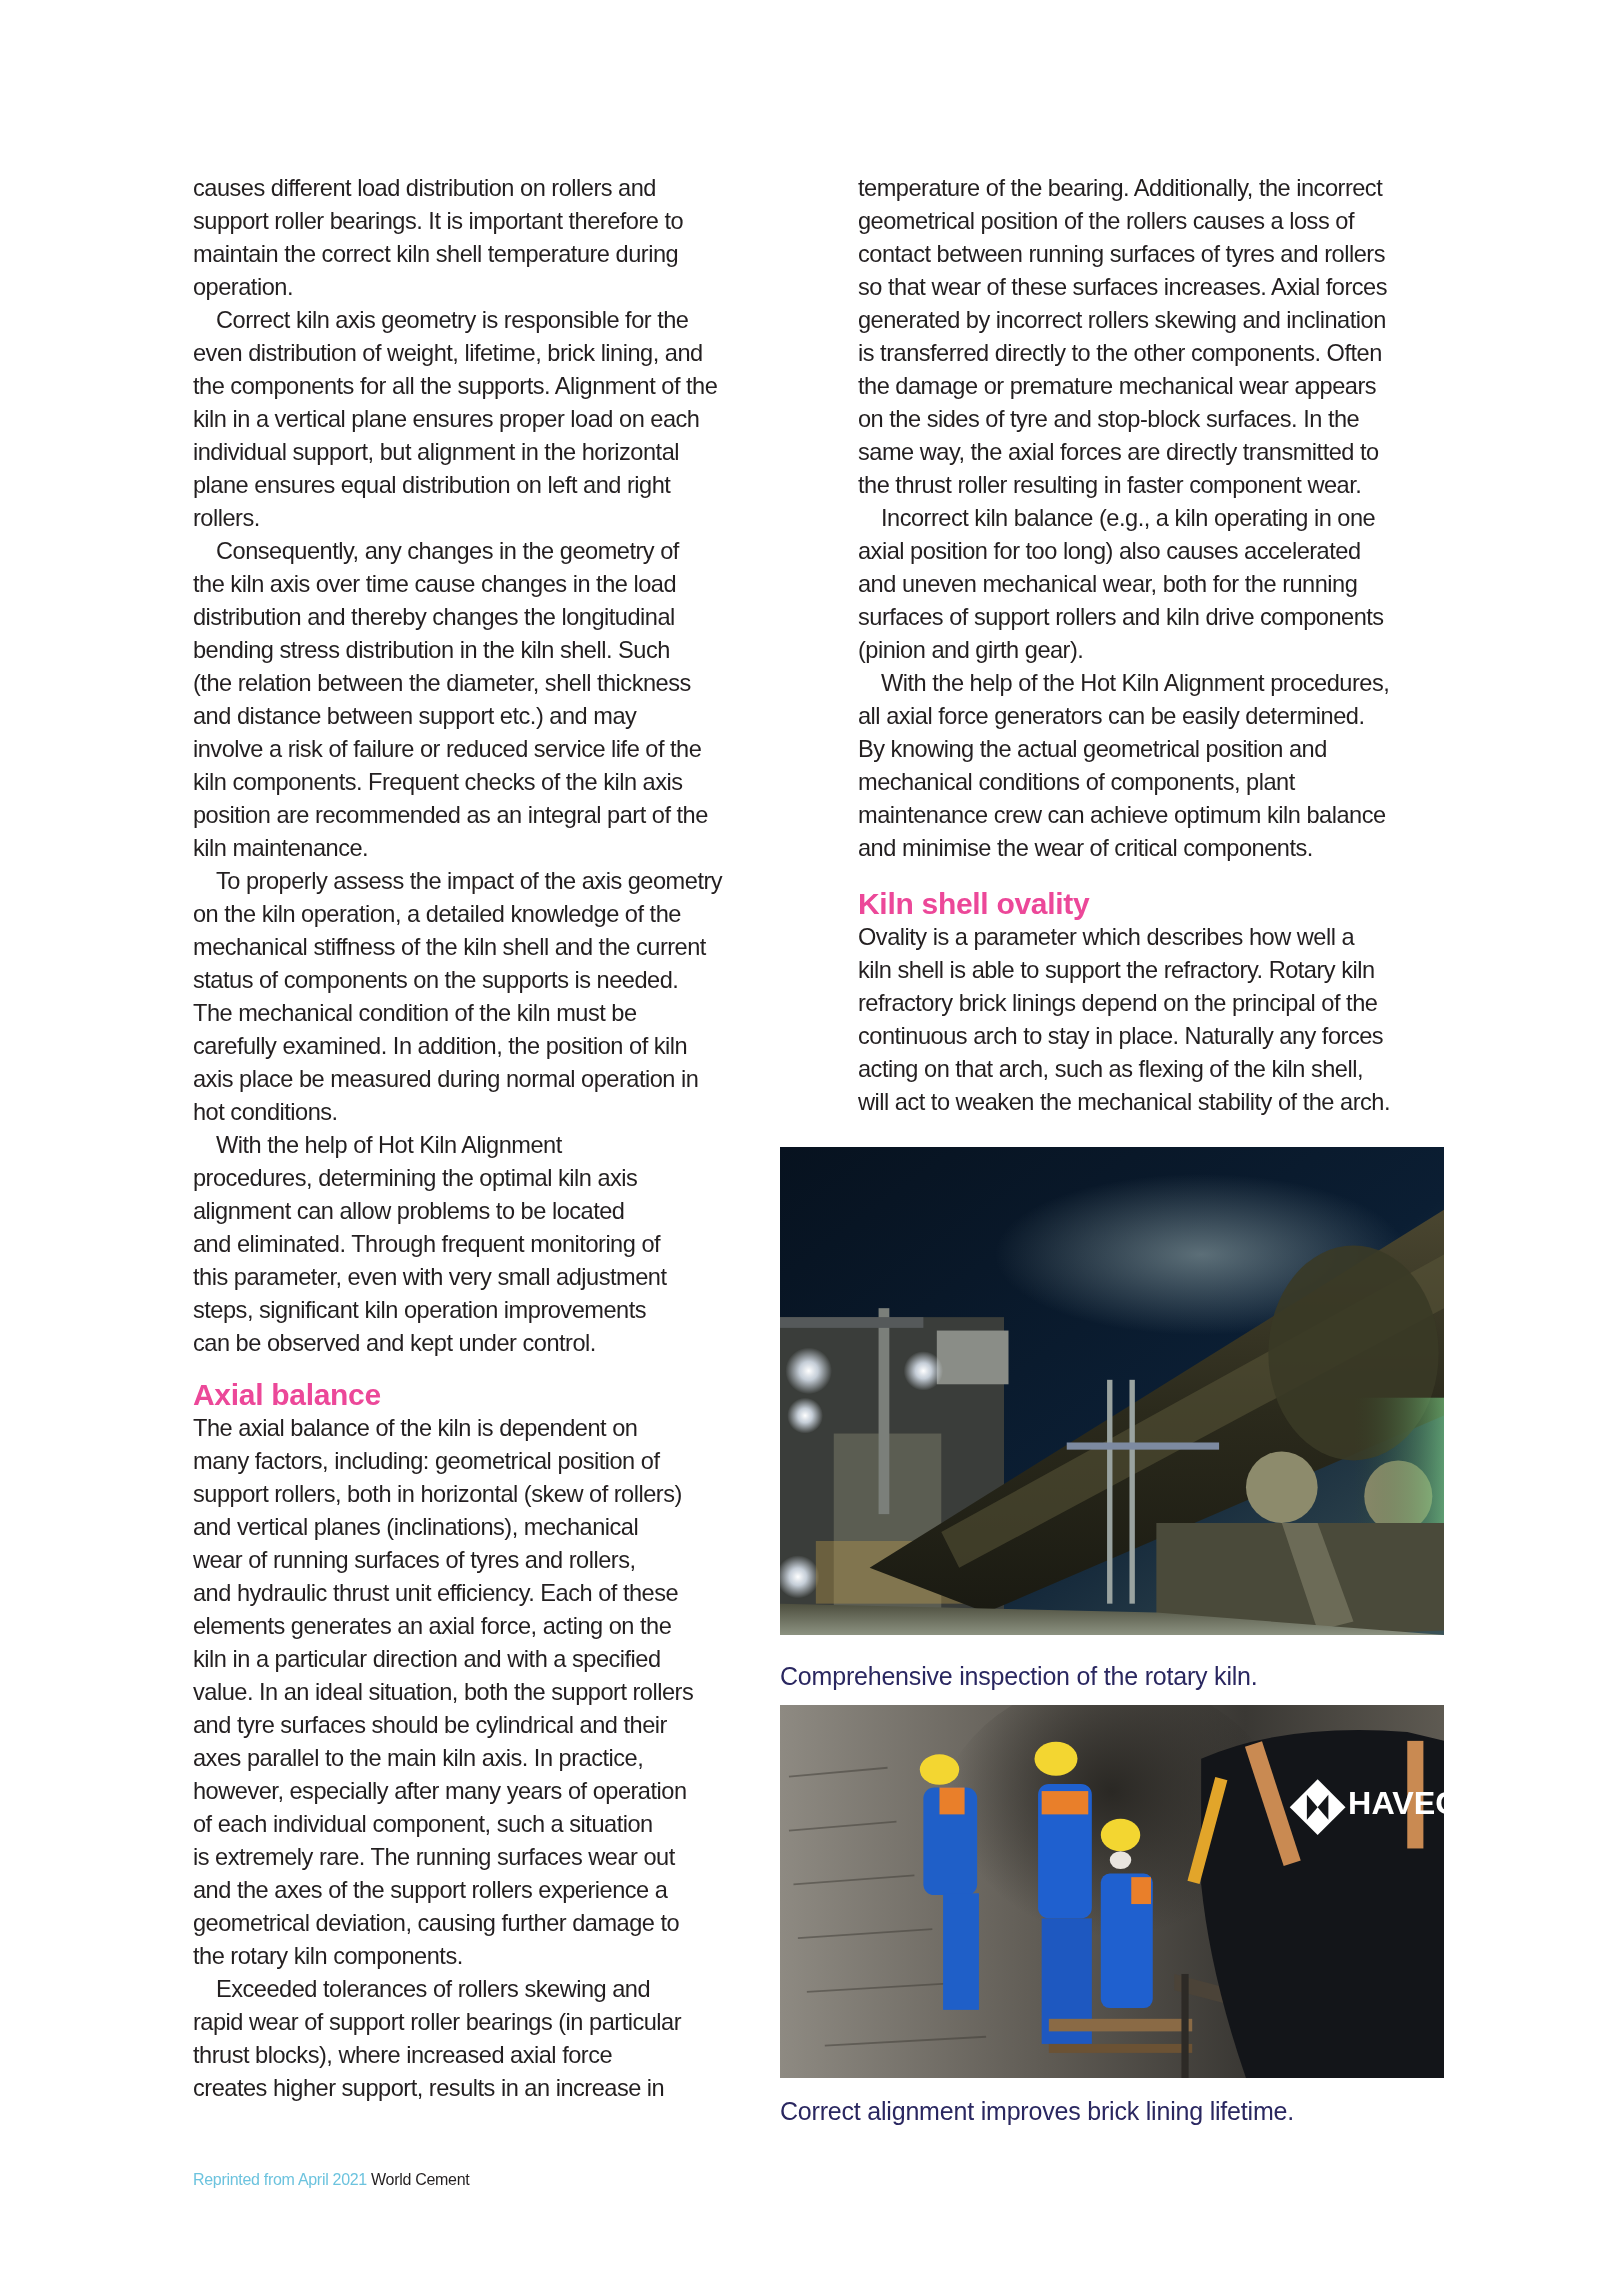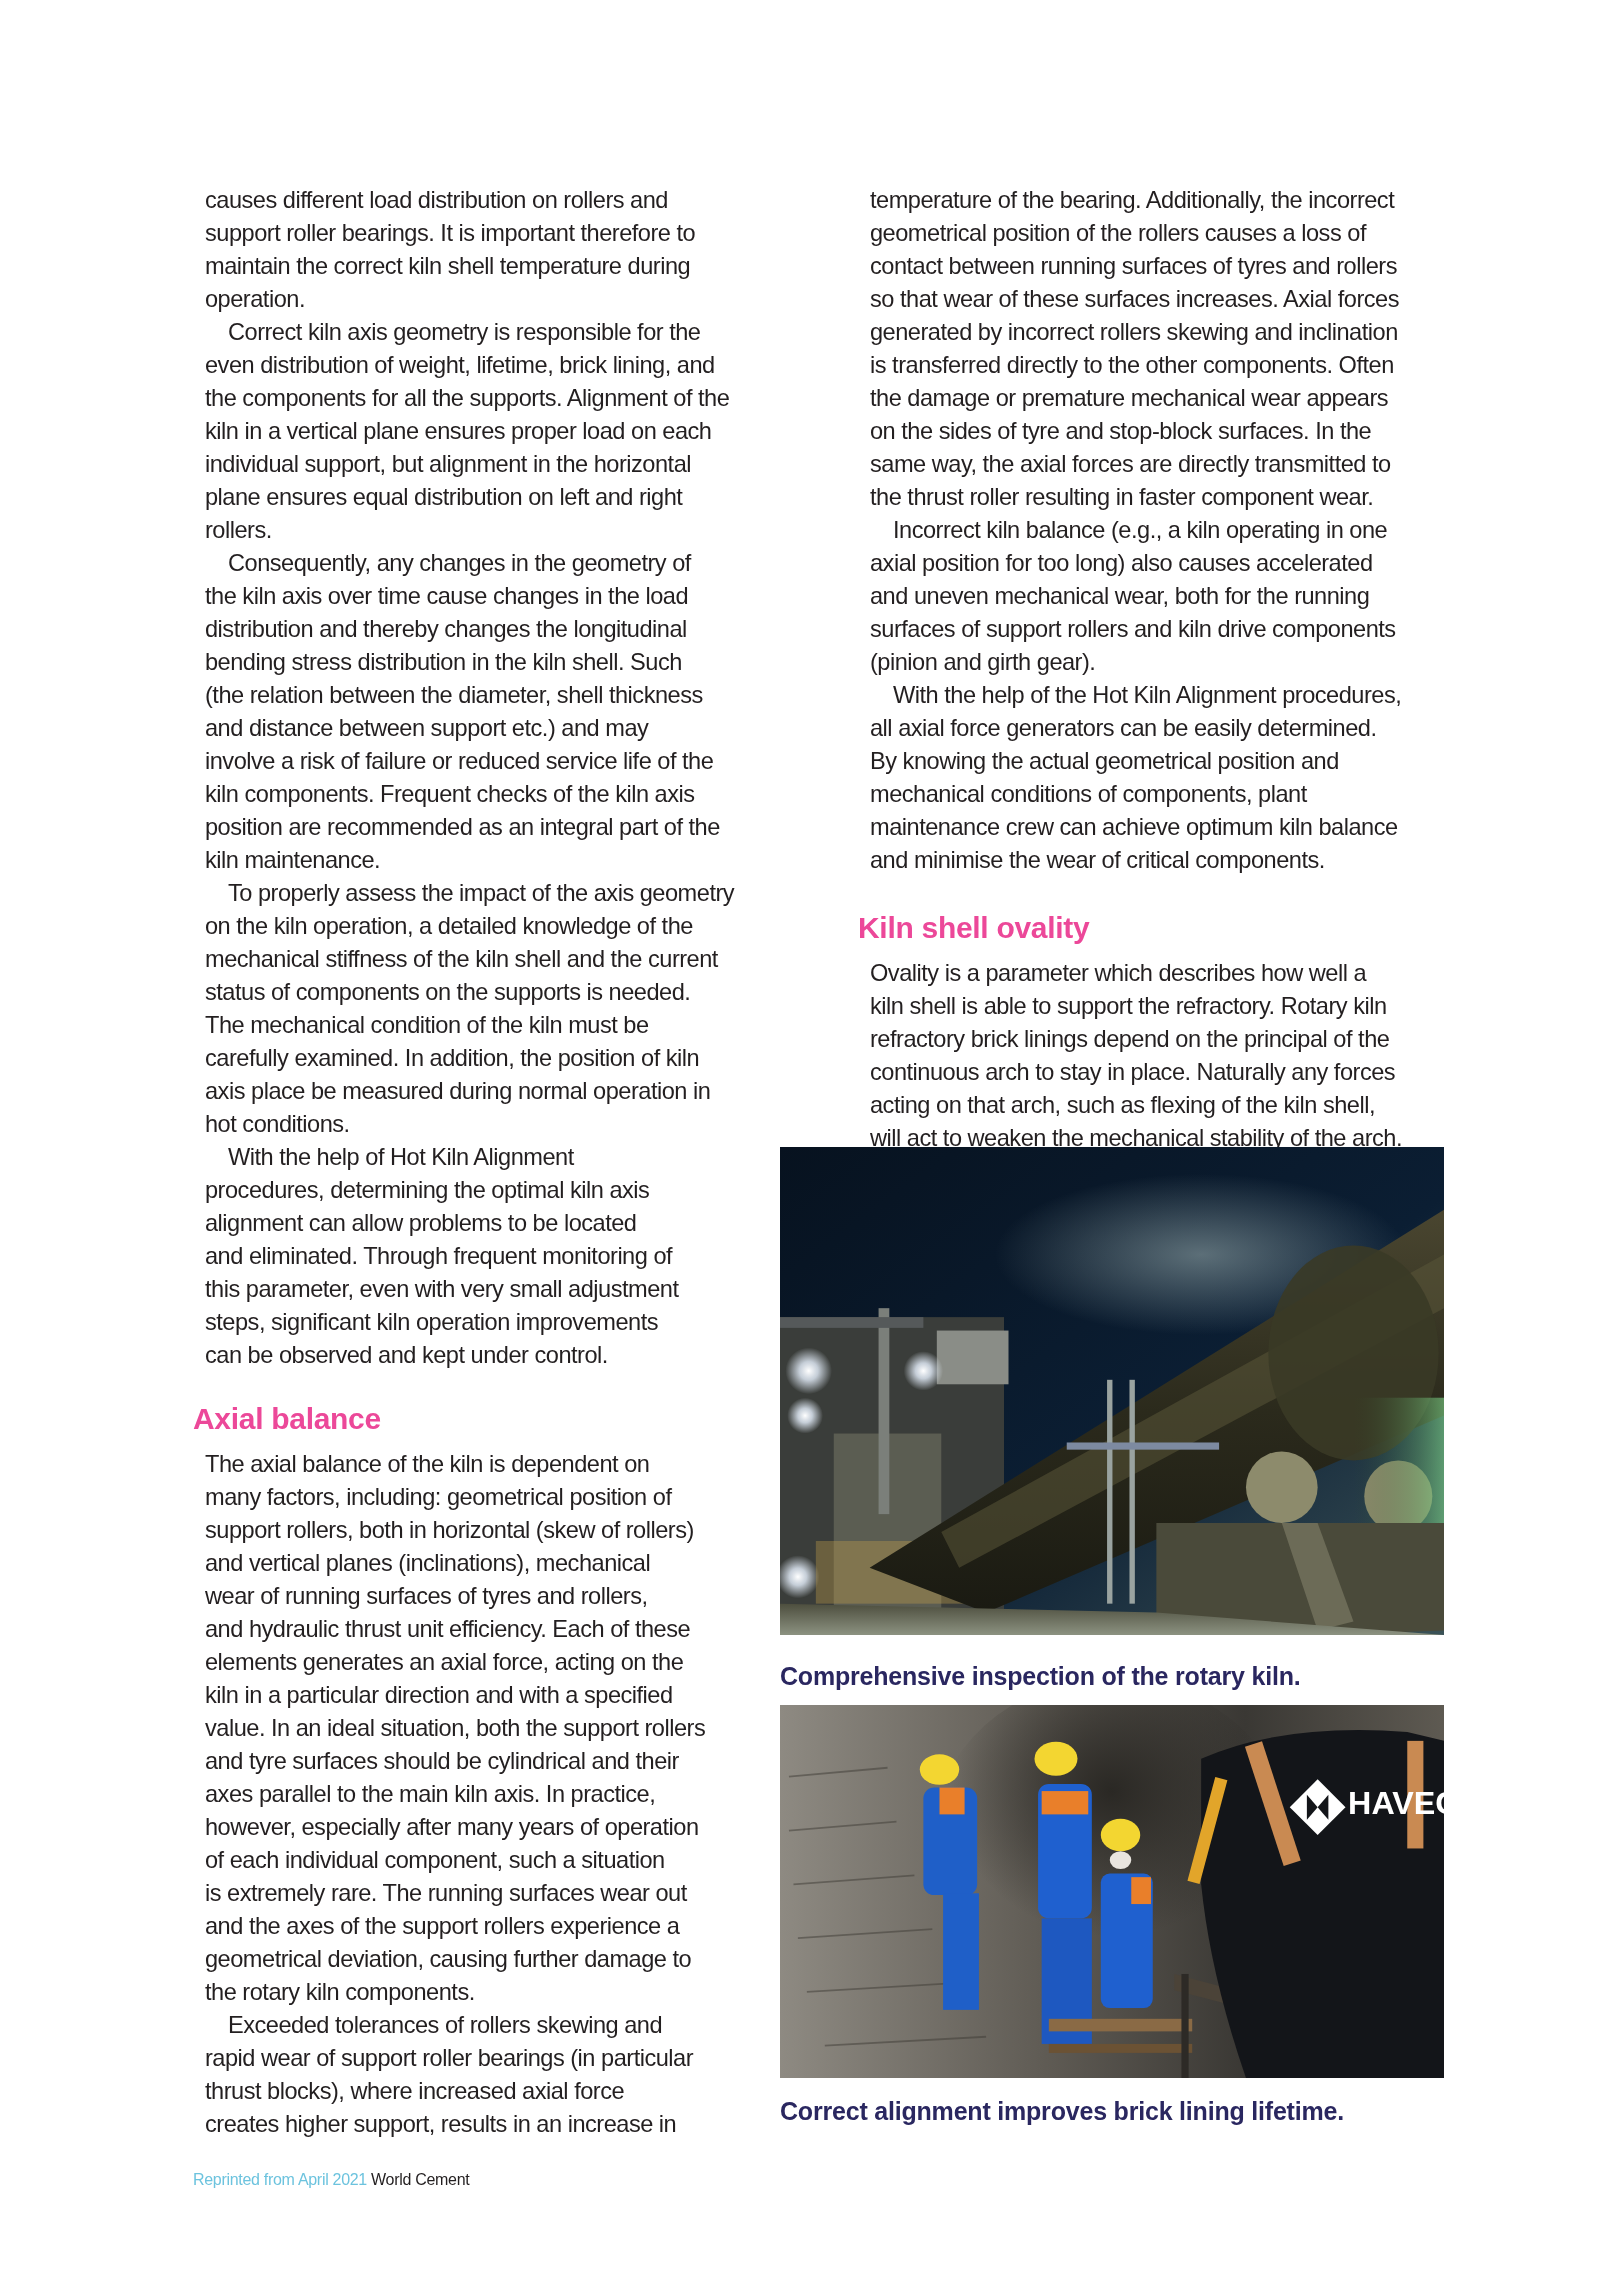--- a/index.html
+++ b/index.html
@@ -3,40 +3,40 @@
   <meta charset="utf-8">
   <style>
     html, body { margin: 0; padding: 0; background: #ffffff; }
     body {
       width: 1622px; height: 2293px; position: relative; overflow: hidden;
       font-family: "Liberation Sans", sans-serif; color: #231f20;
     }
     .col { position: absolute; }
     .col-left { left: 193px; top: 172px; width: 600px; }
     .col-right { left: 858px; top: 172px; width: 591px; }
-    .body-lines { margin: 12px; }
+    .body-lines { margin: 0; }
     .line {
       display: block; white-space: nowrap;
       font-size: 23.6px; line-height: 33px; letter-spacing: -0.5px;
       color: #231f20;
     }
     .line.indent { padding-left: 23px; }
     .heading {
       display: block; margin: 0; white-space: nowrap;
       font-family: "Liberation Sans", sans-serif; font-weight: bold;
       font-size: 30px; line-height: 34px; color: #ec4899; letter-spacing: -0.3px;
     }
     .gap { height: 19.7px; }
     .photo {
       position: absolute; left: 780px; width: 664px; overflow: hidden;
     }
     .photo svg { display: block; width: 100%; height: 100%; }
     .caption {
       position: absolute; left: 780px; white-space: nowrap;
-      font-weight: bold; font-size: 25px; color: #2a2760; letter-spacing: -0.2px;
+      font-weight: normal; font-size: 25px; color: #2a2760; letter-spacing: -0.2px;
     }
     .footer {
       position: absolute; left: 193px; top: 2171px; white-space: nowrap;
       font-size: 16px; letter-spacing: -0.3px;
     }
     .footer .reprint { color: #6cc3de; }
     .footer .mag { color: #231f20; }
   </style>
 </head>
 <body>

